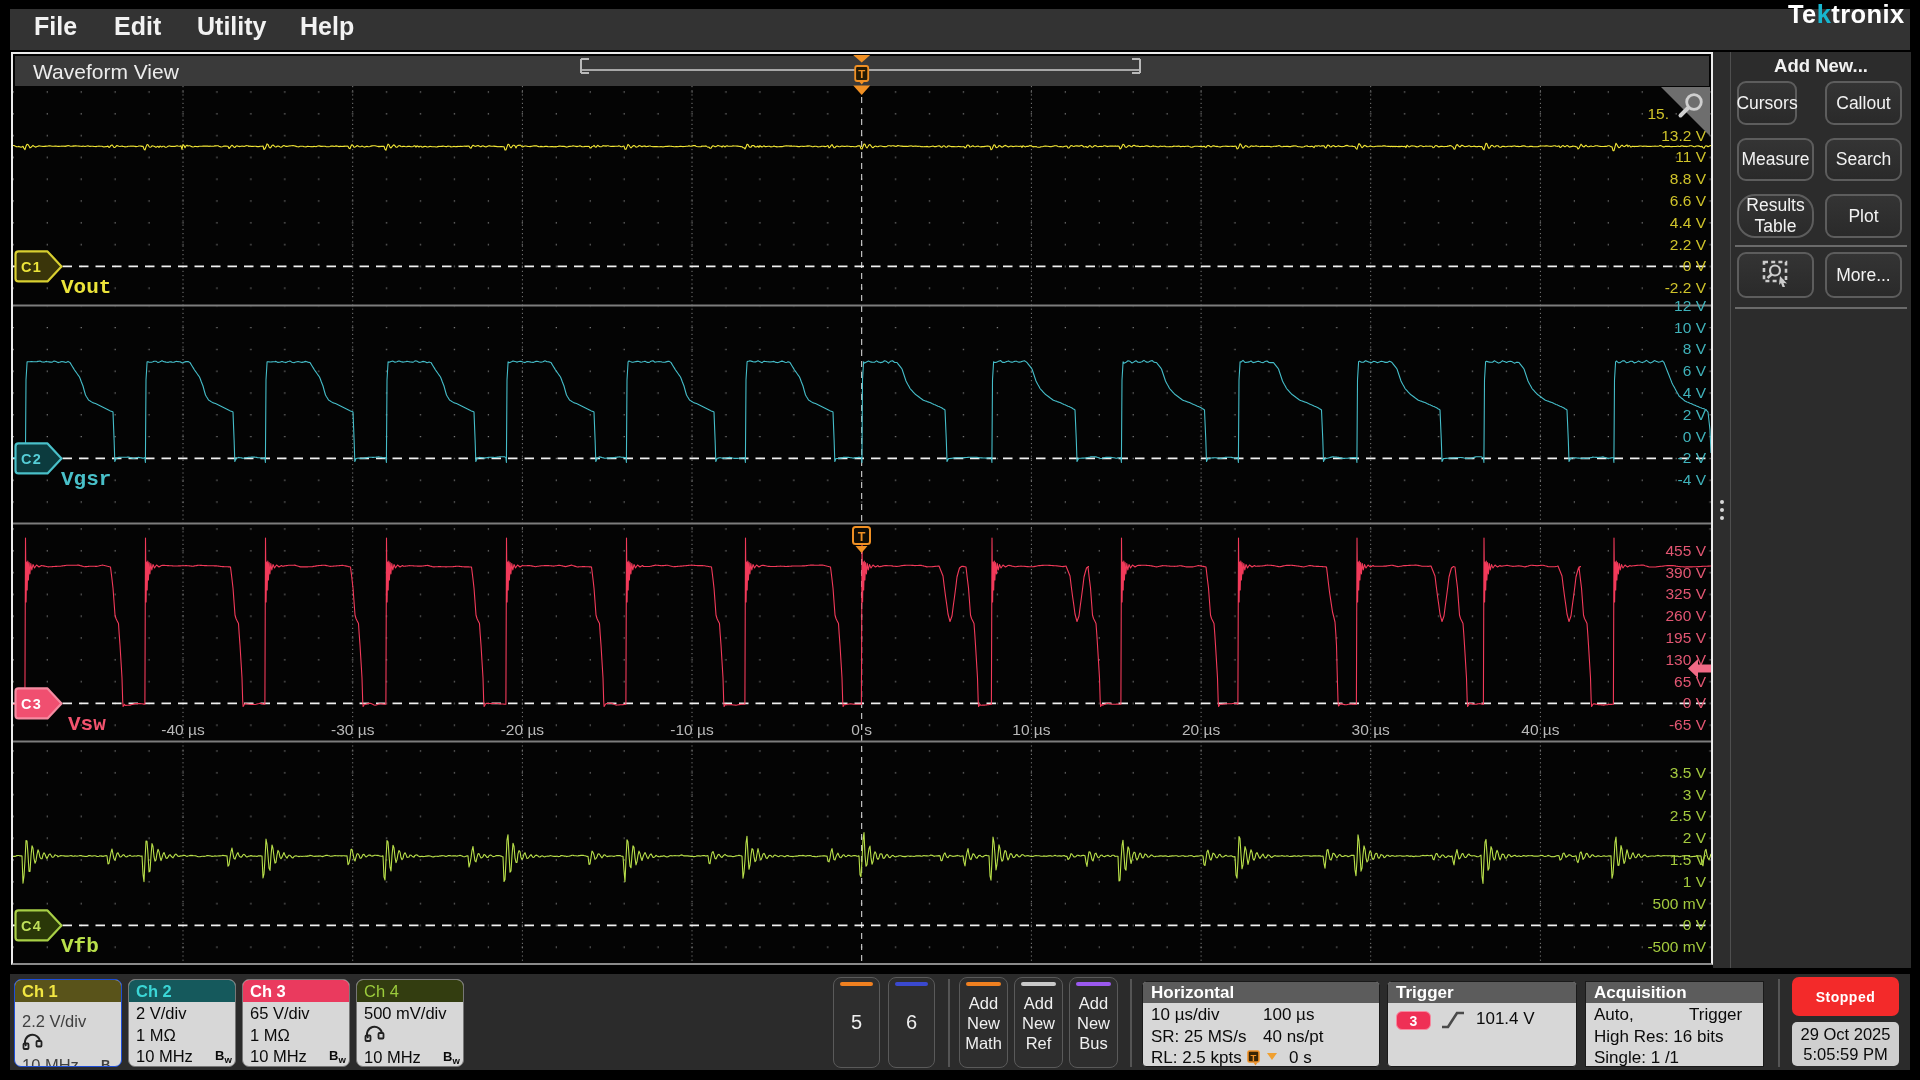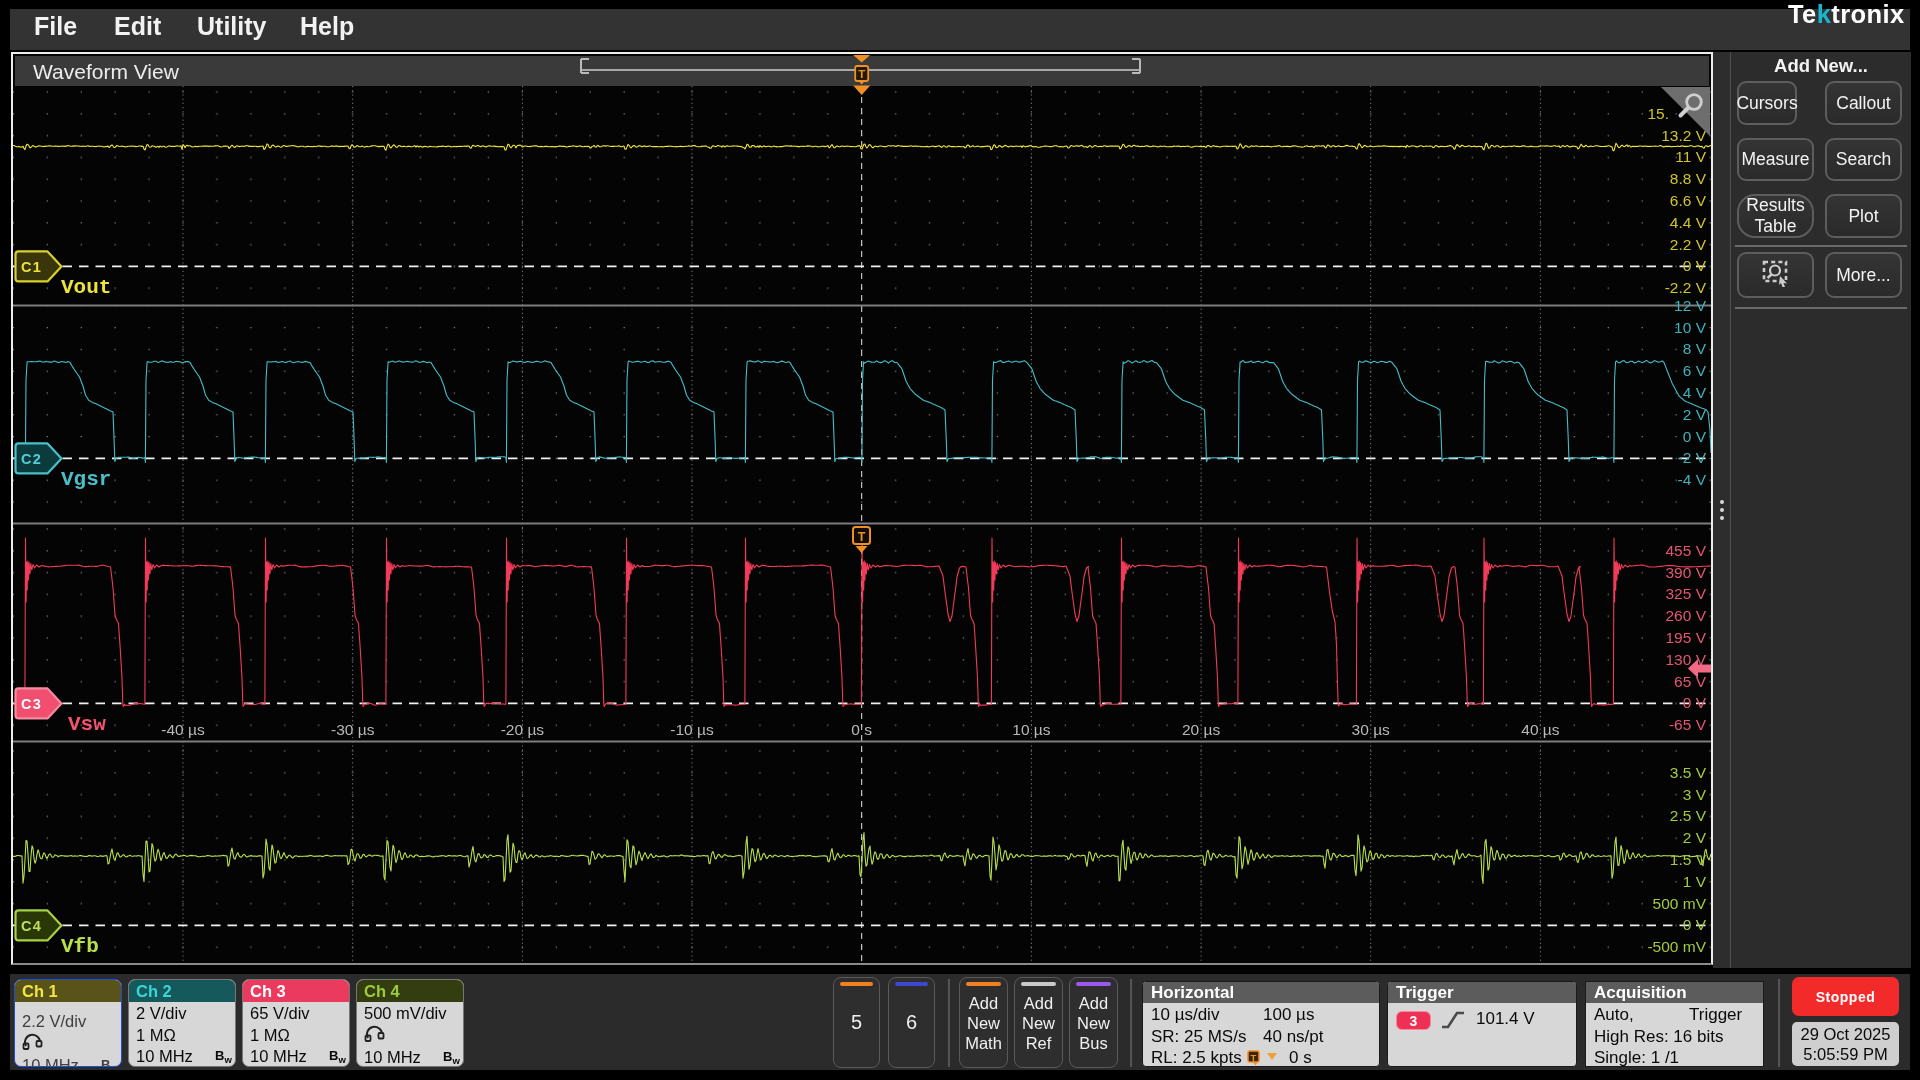--- a/index.html
+++ b/index.html
@@ -188,21 +188,21 @@
   </div>
 <div style="position:absolute;left:128px;top:979px;width:108px;height:88px;border-radius:7px;overflow:hidden;background:#d7d7d7;border:1px solid #777">
 <div style="height:22px;background:#15595c;color:#3bd6d6;font-size:16.5px;font-weight:bold;padding-left:7px;line-height:22px">Ch 2</div>
 <div style="color:#0a0a0a;font-size:16.5px;padding-left:7px;line-height:21.5px;padding-top:1px">2 V/div<br>1 MΩ<br><span style="position:relative">10 MHz<span style="position:absolute;left:79px;top:-2px;font-size:13px;font-weight:bold">B<span style="font-size:9.5px;vertical-align:-3px">w</span></span></span></div>
   </div>
 <div style="position:absolute;left:242px;top:979px;width:108px;height:88px;border-radius:7px;overflow:hidden;background:#d7d7d7;border:1px solid #777">
 <div style="height:22px;background:#ea3a5e;color:#ffffff;font-size:16.5px;font-weight:bold;padding-left:7px;line-height:22px">Ch 3</div>
 <div style="color:#0a0a0a;font-size:16.5px;padding-left:7px;line-height:21.5px;padding-top:1px">65 V/div<br>1 MΩ<br><span style="position:relative">10 MHz<span style="position:absolute;left:79px;top:-2px;font-size:13px;font-weight:bold">B<span style="font-size:9.5px;vertical-align:-3px">w</span></span></span></div>
   </div>
 <div style="position:absolute;left:356px;top:979px;width:108px;height:88px;border-radius:7px;overflow:hidden;background:#d7d7d7;border:1px solid #777">
-<div style="height:22px;background:#333d10;color:#9ccc3c;font-size:16.5px;font-weight:bold;padding-left:7px;line-height:22px">Ch 4</div>
+<div style="height:22px;background:#333d10;color:#9ccc3c;font-size:16.5px;font-weight:normal;padding-left:7px;line-height:22px">Ch 4</div>
 <div style="color:#0a0a0a;font-size:16.5px;padding-left:7px;line-height:21.5px;padding-top:1px">500 mV/div<br><svg width="22" height="17" viewBox="0 0 22 17">
         <path d="M 4,13 A 7.5,7.5 0 1 1 18,9" fill="none" stroke="#222" stroke-width="2"></path>
         <rect x="1.5" y="10.5" width="5" height="5.5" rx="1" fill="none" stroke="#222" stroke-width="1.8"></rect>
         <rect x="14.5" y="8" width="5" height="5.5" rx="1" fill="none" stroke="#222" stroke-width="1.8"></rect>
       </svg><br><span style="position:relative">10 MHz<span style="position:absolute;left:79px;top:-2px;font-size:13px;font-weight:bold">B<span style="font-size:9.5px;vertical-align:-3px">w</span></span></span></div>
   </div>
 <div style="position:absolute;left:833px;top:977px;width:47px;height:91px;background:#2e2e2e;border:1.5px solid #5a5a5a;border-radius:8px;color:#eee;font-size:20px;display:flex;align-items:center;justify-content:center"><div style="position:absolute;left:6px;right:6px;top:4px;height:3.5px;border-radius:2px;background:#f08020"></div>5</div>
 <div style="position:absolute;left:888px;top:977px;width:47px;height:91px;background:#2e2e2e;border:1.5px solid #5a5a5a;border-radius:8px;color:#eee;font-size:20px;display:flex;align-items:center;justify-content:center"><div style="position:absolute;left:6px;right:6px;top:4px;height:3.5px;border-radius:2px;background:#3a49cf"></div>6</div>
 <div style="position:absolute;left:948px;top:979px;width:1.5px;height:88px;background:#555"></div>
 <div style="position:absolute;left:959px;top:977px;width:49px;height:91px;background:#2e2e2e;border:1.5px solid #5a5a5a;border-radius:8px;color:#f0f0f0;font-size:16.5px;text-align:center;display:flex;align-items:center;justify-content:center;line-height:20px">

